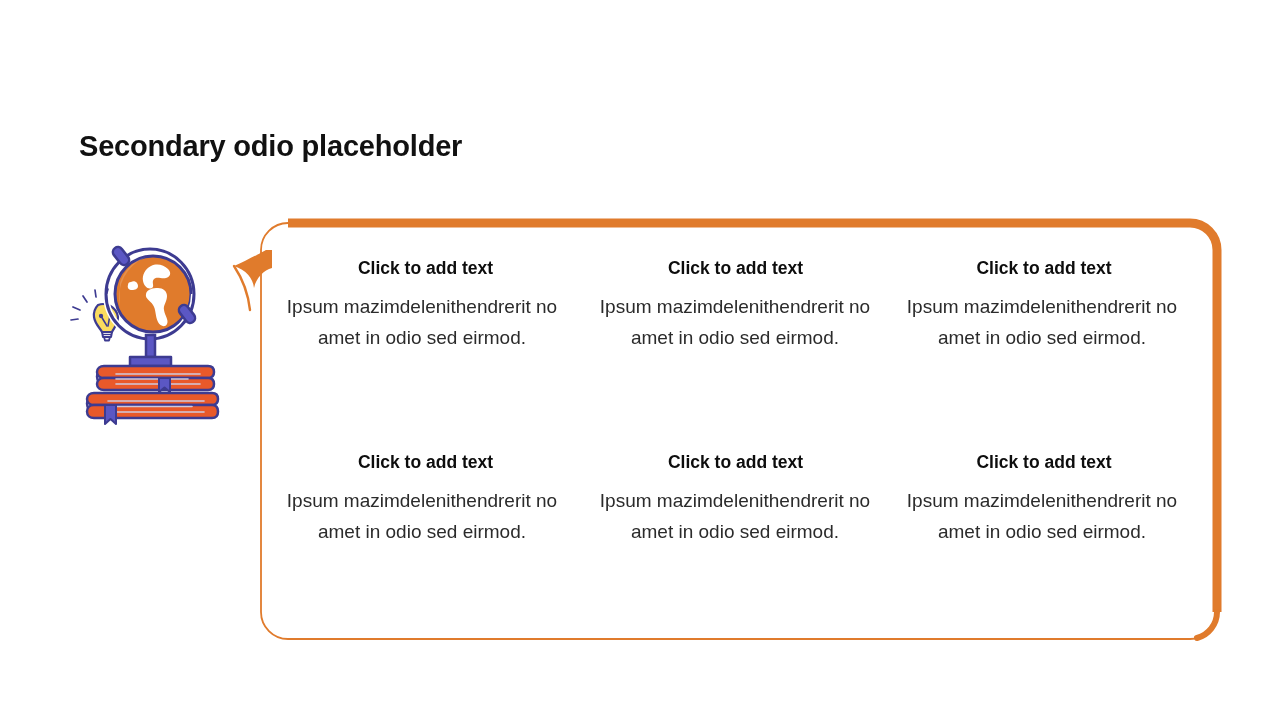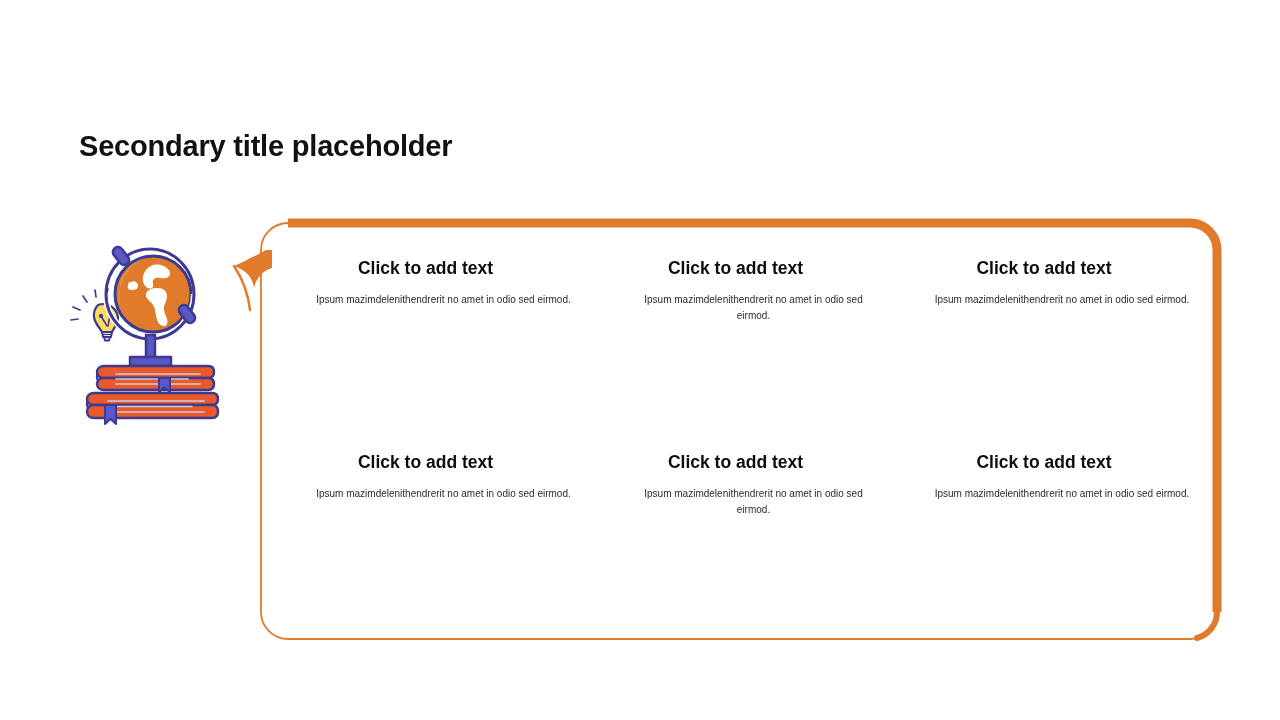--- a/index.html
+++ b/index.html
@@ -69,33 +69,32 @@
   .cell-heading {
     font-size: 17.5px;
     font-weight: bold;
     color: #0d0d0d;
     line-height: 1.2;
     margin-bottom: 13px;
     white-space: nowrap;
   }
 
   .cell-body {
-    font-size: 10px;
+    font-size: 19px;
     color: #2b2b2b;
     line-height: 1.62;
     max-width: 288px;
-    margin-left: 36px;
   }
 </style>
 </head>
 <body>
 
 <div id="slide">
 
-  <div id="slide-title">Secondary title placeholder</div>
+  <div id="slide-title">Secondary odio placeholder</div>
 
   <div id="illustration">
     <svg viewBox="0 0 195 205" xmlns="http://www.w3.org/2000/svg">
 
       <g>
 
         <g stroke="#3d3b91" stroke-width="1.7" stroke-linecap="round" fill="none">
           <line x1="29" y1="64" x2="25" y2="58"></line>
           <line x1="22" y1="72" x2="15" y2="69"></line>
           <line x1="20" y1="81" x2="13" y2="82"></line>

